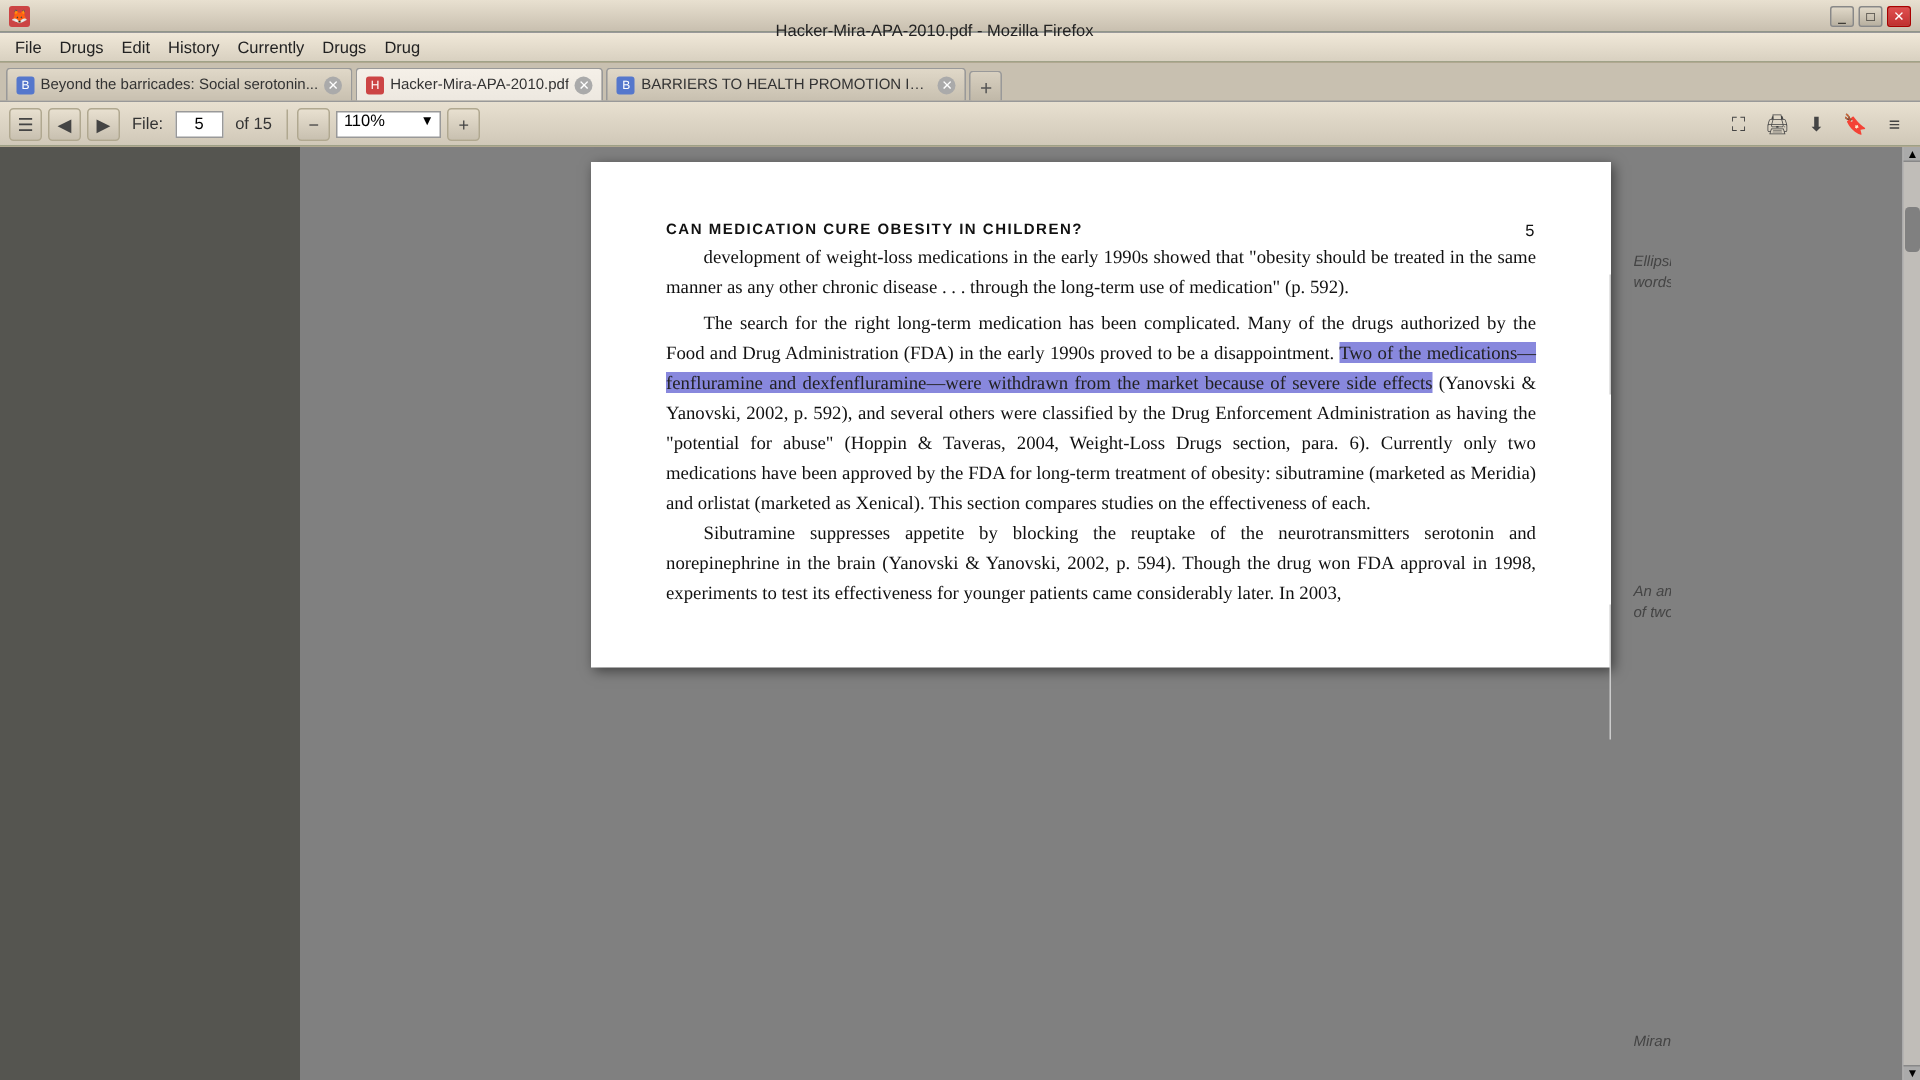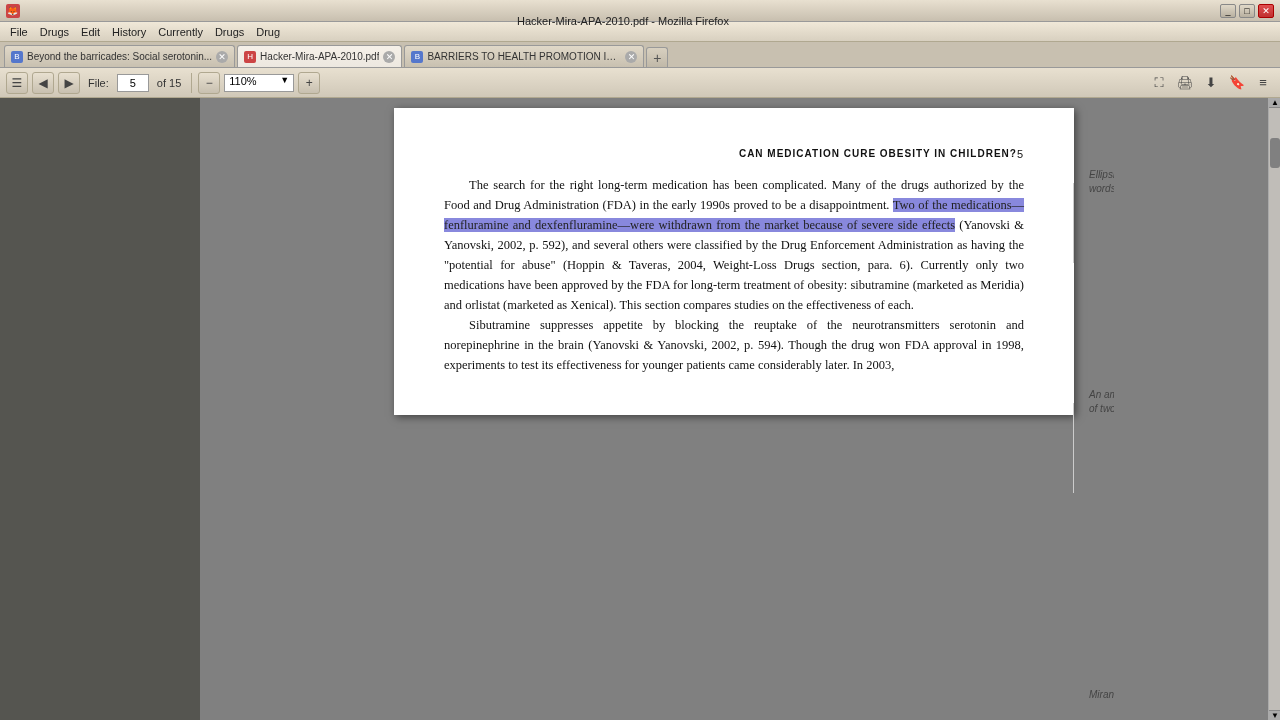--- a/index.html
+++ b/index.html
@@ -275,21 +275,21 @@
       width: 680px;
       background: white;
       padding: 40px 50px 40px 50px;
       position: relative;
       box-shadow: 2px 2px 8px rgba(0,0,0,0.5);
     }
 
     .page-title-bar {
       font-size: 10px;
       font-weight: bold;
-      text-align: right;
+      text-align: left;
       letter-spacing: 1px;
       margin-bottom: 2px;
       color: #111;
     }
 
     .pdf-text {
       font-size: 12.5px;
       line-height: 1.6;
       color: #111;
       text-align: justify;
@@ -408,22 +408,25 @@
           <span>Mirano draws</span>
         </div>
 
         <div class="page-title-bar">
           <span>CAN MEDICATION CURE OBESITY IN CHILDREN?</span>
           <span style="float:right; font-weight:normal; font-size:11px;">5</span>
         </div>
 
         <div class="pdf-text">
 
-
-          <p class="pdf-indent" style="margin-top: 16px;">
+          <p class="pdf-indent">
+            development of weight-loss medications in the early 1990s showed that "obesity should be treated in the same manner as any other chronic disease . . . through the long-term use of medication" (p. 592).
+          </p>
+
+          <p class="pdf-indent" style="margin-top: 4px;">
             The search for the right long-term medication has been complicated. Many of the drugs authorized by the Food and Drug Administration (FDA) in the early 1990s proved to be a disappointment. <span class="highlight">Two of the medications—fenfluramine and dexfenfluramine—were withdrawn from the market because of severe side effects</span> (Yanovski &amp; Yanovski, 2002, p. 592), and several others were classified by the Drug Enforcement Administration as having the "potential for abuse" (Hoppin &amp; Taveras, 2004, Weight-Loss Drugs section, para. 6). Currently only two medications have been approved by the FDA for long-term treatment of obesity: sibutramine (marketed as Meridia) and orlistat (marketed as Xenical). This section compares studies on the effectiveness of each.
           </p>
 
           <p class="pdf-indent">
             Sibutramine suppresses appetite by blocking the reuptake of the neurotransmitters serotonin and norepinephrine in the brain (Yanovski &amp; Yanovski, 2002, p. 594). Though the drug won FDA approval in 1998, experiments to test its effectiveness for younger patients came considerably later. In 2003,
           </p>
         </div>
       </div>
     </div>
   </div>

